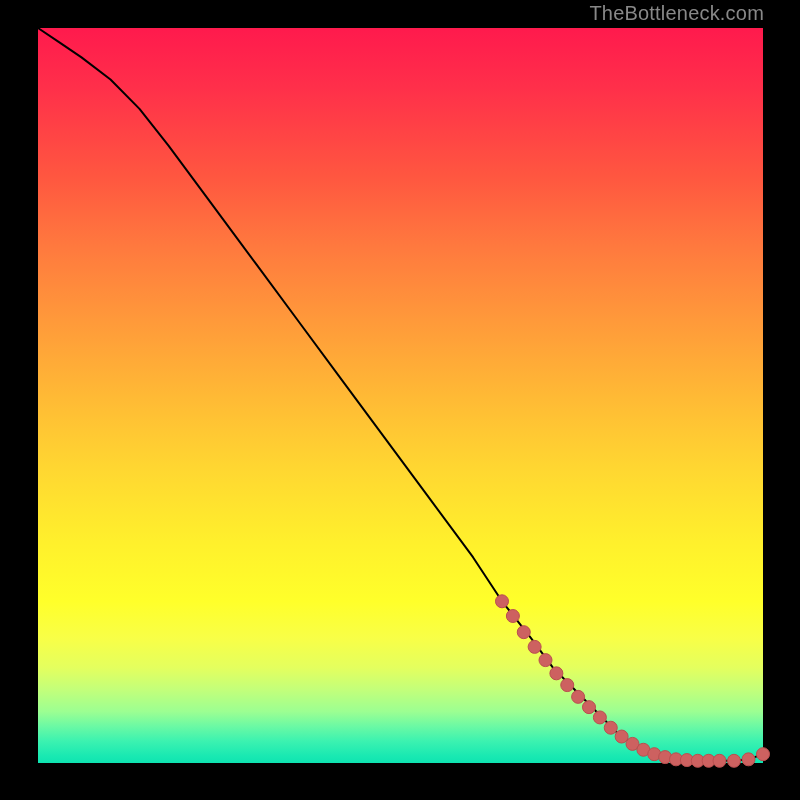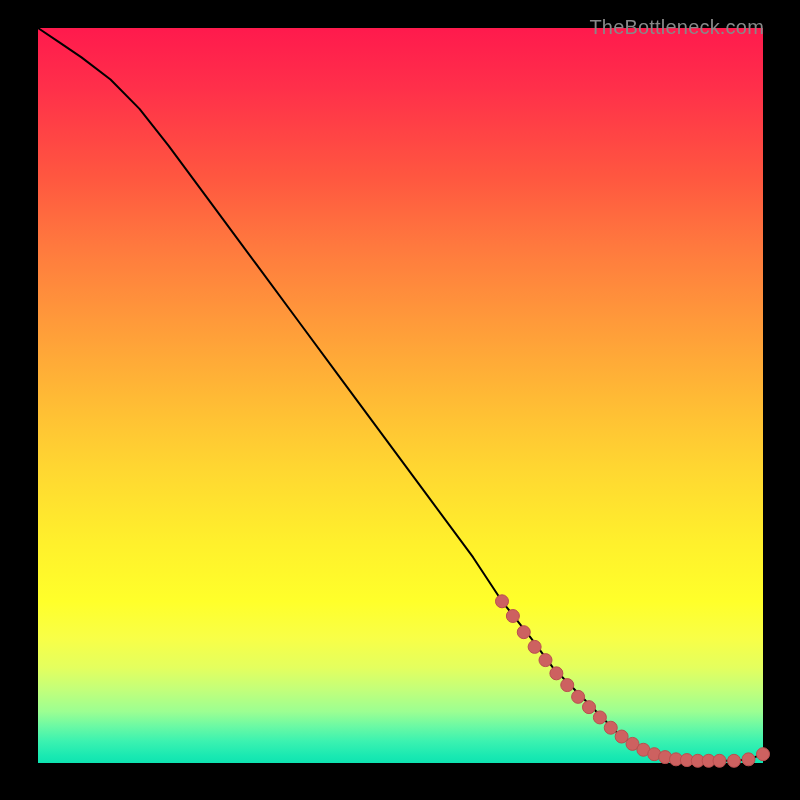--- a/index.html
+++ b/index.html
@@ -39,21 +39,21 @@
       #c3ff7a 90%,
       #9cff92 93%,
       #6bf9a4 95%,
       #3cf2b0 97%,
       #1ae9b2 99%,
       #0ee4b1 100%
     );
   }
   .watermark {
     position: absolute;
-    top: 16px;
+    top: 2px;
     right: 36px;
     color: #888;
     font-size: 20px;
     font-weight: 500;
     letter-spacing: 0.2px;
     user-select: none;
   }
   svg.overlay {
     position: absolute;
     left: 38px;

